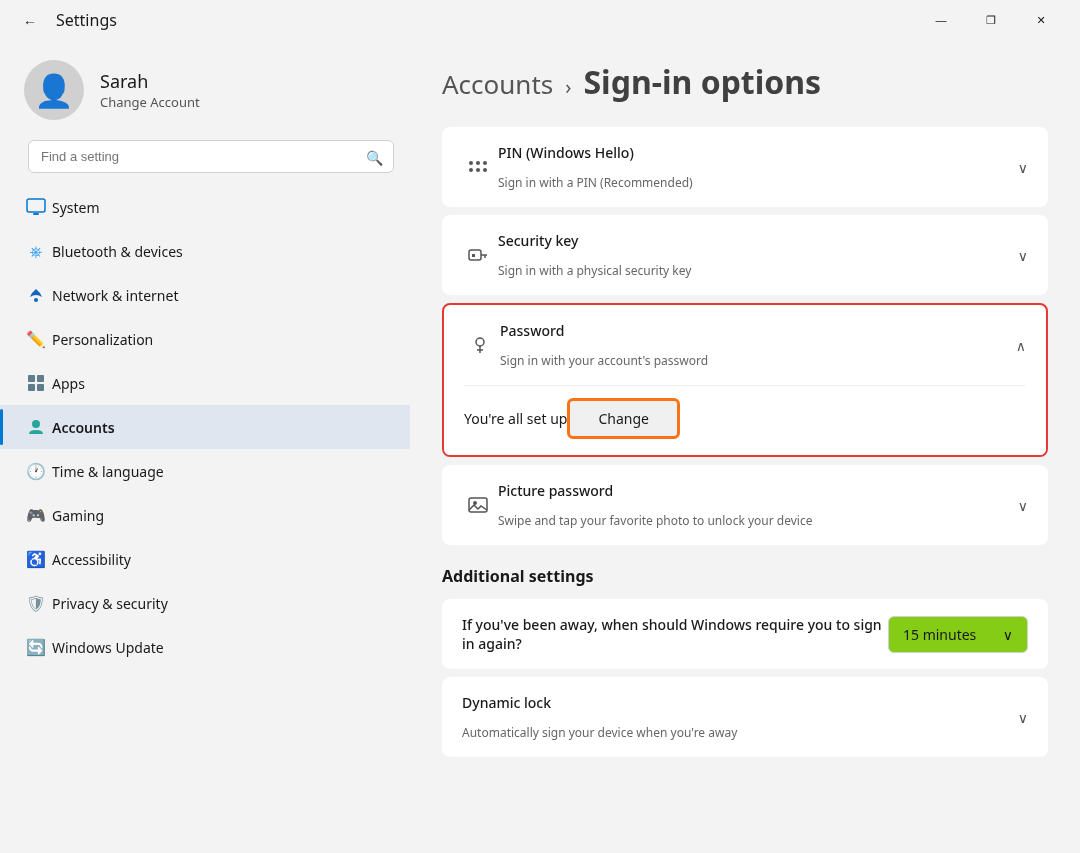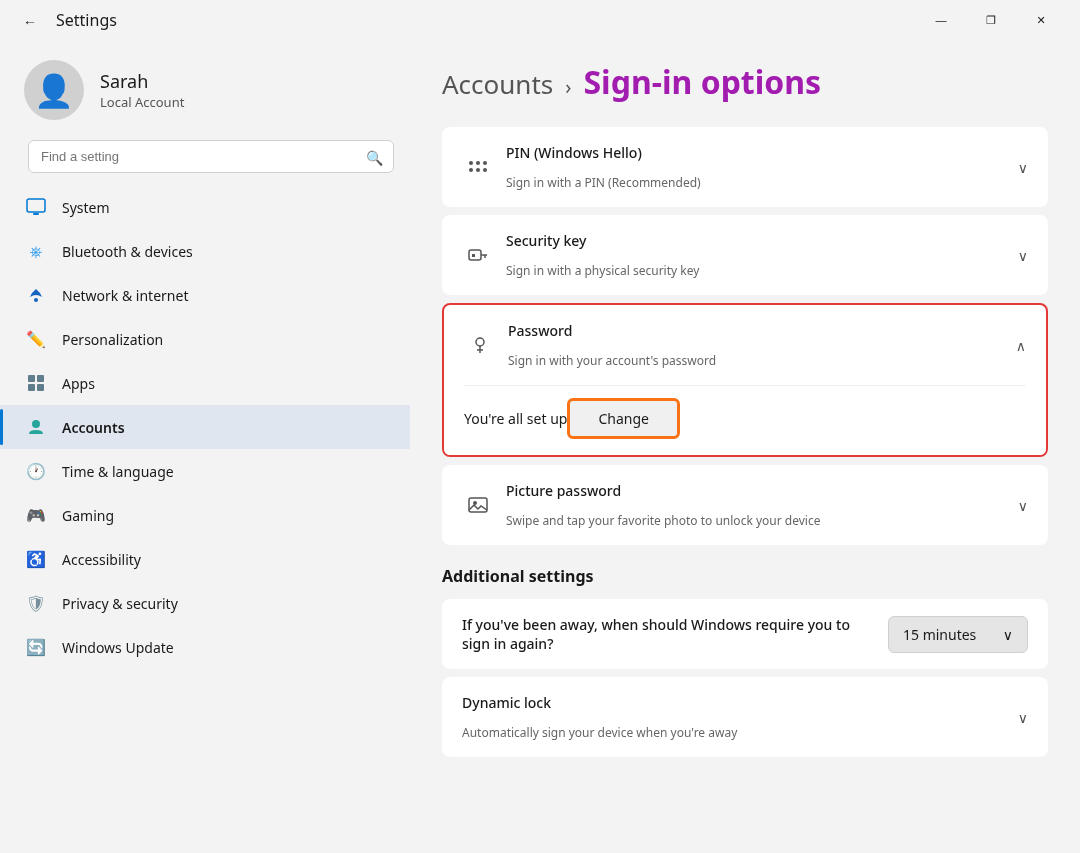--- a/index.html
+++ b/index.html
@@ -119,21 +119,21 @@
       position: absolute;
       right: 10px;
       top: 50%;
       transform: translateY(-50%);
       color: #666;
       font-size: 14px;
     }
     .nav-item {
       display: flex;
       align-items: center;
-      gap: 14px;
+      gap: 4px;
       padding: 10px 24px;
       cursor: pointer;
       border-radius: 0;
       color: #1a1a1a;
       font-size: 14px;
       position: relative;
     }
     .nav-item.active {
       background: #e0e6f0;
     }
@@ -179,36 +179,36 @@
       font-weight: 400;
     }
     .breadcrumb-sep {
       font-size: 20px;
       color: #555;
       margin: 0 4px;
     }
     .page-title {
       font-size: 32px;
       font-weight: 700;
-      color: #a21caf;
+      color: #404040;
     }
     .card {
       background: white;
       border-radius: 8px;
       margin-bottom: 8px;
       overflow: hidden;
     }
     .card.highlighted {
       border: 2px solid #e53935;
     }
     .card-row {
       display: flex;
       align-items: center;
       padding: 16px 20px;
-      gap: 12px;
+      gap: 4px;
     }
     .card-icon {
       width: 32px;
       height: 32px;
       display: flex;
       align-items: center;
       justify-content: center;
       font-size: 20px;
       color: #555;
       flex-shrink: 0;
@@ -259,21 +259,21 @@
       font-size: 16px;
       font-weight: 700;
       color: #1a1a1a;
       margin: 20px 0 12px 0;
     }
     .dropdown-select {
       display: flex;
       align-items: center;
       gap: 8px;
       padding: 8px 14px;
-      background: #e5e5e5;
+      background: #84cc16;
       border: 1px solid #d0d0d0;
       border-radius: 6px;
       font-size: 14px;
       cursor: pointer;
       color: #1a1a1a;
       white-space: nowrap;
       min-width: 140px;
       justify-content: space-between;
     }
     .additional-card .card-row {
@@ -301,21 +301,21 @@
 <div class="main-layout">
 
   <div class="sidebar">
 
     <div class="user-section">
       <div class="avatar">
         <span class="avatar-icon">👤</span>
       </div>
       <div>
         <div class="user-info-name">Sarah</div>
-        <div class="user-info-subtitle">Local Account</div>
+        <div class="user-info-subtitle">Change Account</div>
       </div>
     </div>
 
     <div class="search-box">
       <input class="search-input" type="text" placeholder="Find a setting" style="">
       <span class="search-icon-wrap">🔍</span>
     </div>
 
     <nav>
       <div class="nav-item">

